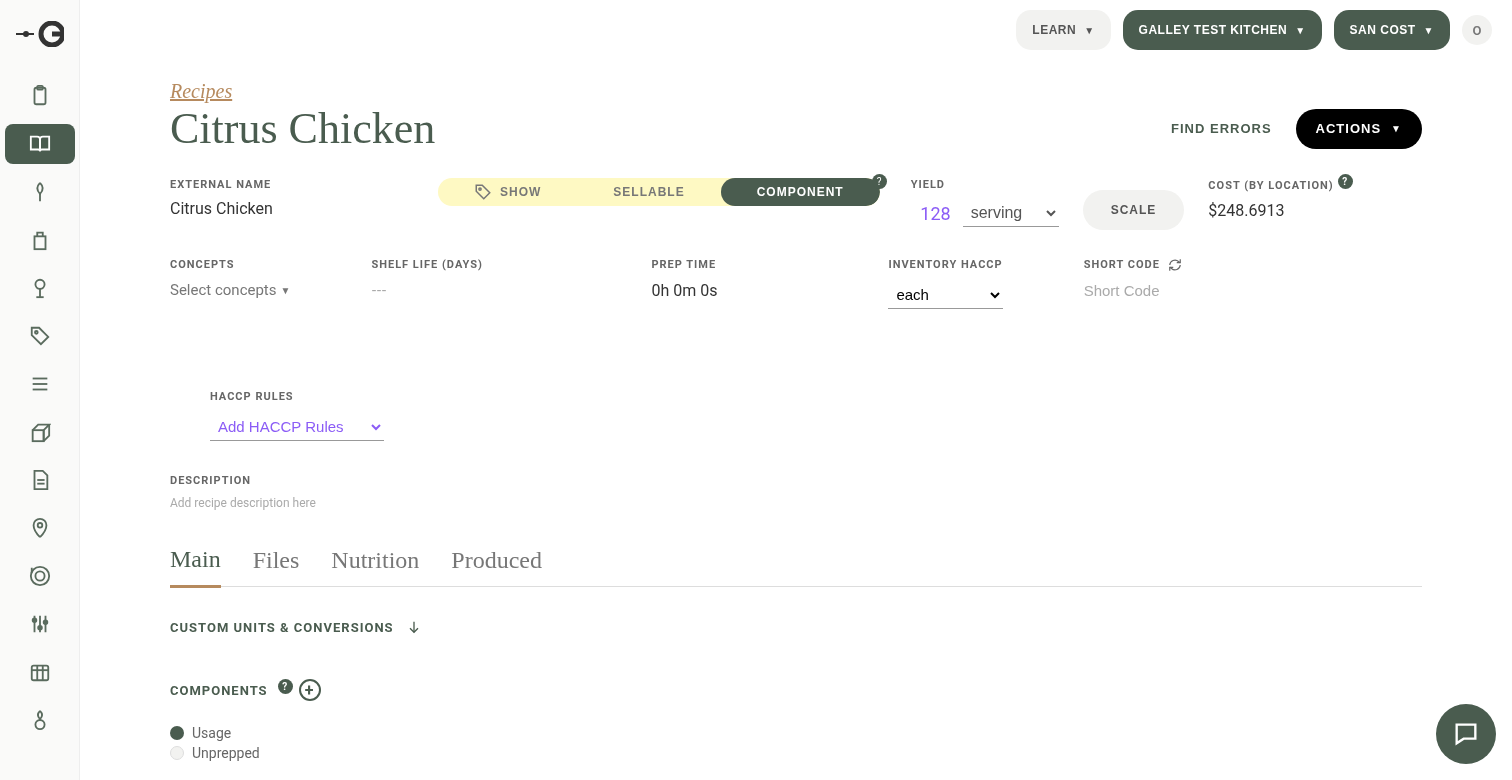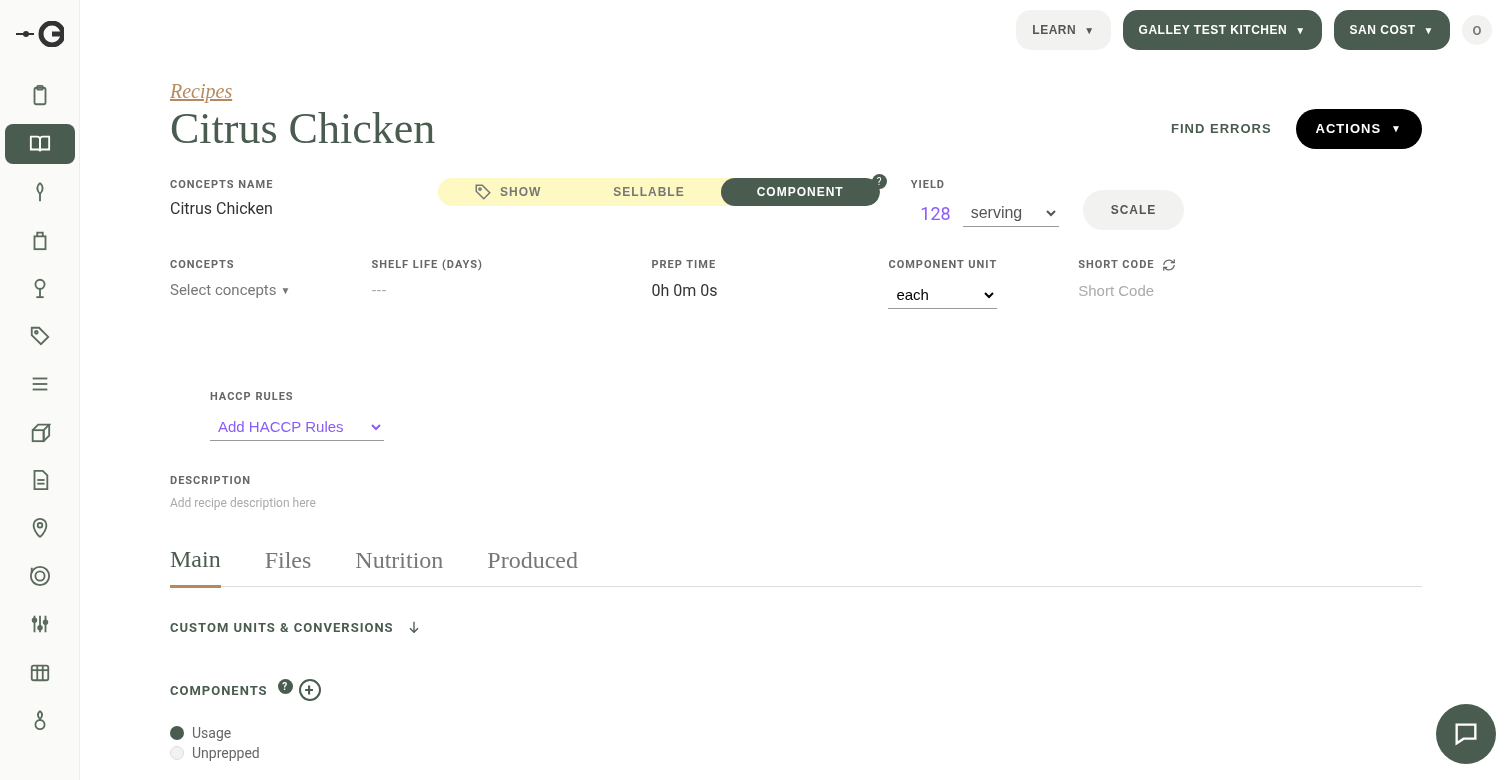--- a/index.html
+++ b/index.html
@@ -281,21 +281,21 @@
       background: transparent;
     }
     .desc-section { margin-bottom: 36px; }
     .desc-placeholder {
       color: #aaa;
       font-size: 12px;
       margin-top: 8px;
     }
     .tabs {
       display: flex;
-      gap: 44px;
+      gap: 32px;
       border-bottom: 1px solid #ddd;
       margin-bottom: 32px;
     }
     .tab {
       font-family: Georgia, serif;
       font-size: 24px;
       color: #777;
       padding-bottom: 12px;
       cursor: pointer;
       border: none;
@@ -519,21 +519,21 @@
         <button class="find-errors">FIND ERRORS</button>
         <button class="actions-btn">
             <span>ACTIONS</span>
             <span class="chev">▼</span>
           </button>
       </div>
     </div>
 
     <div class="info-row">
       <div class="info-group" style="width:188px">
-        <span class="info-label">CONCEPTS NAME</span>
+        <span class="info-label">EXTERNAL NAME</span>
         <span class="info-value">Citrus Chicken</span>
       </div>
 
       <div class="toggle-group">
         <button class="toggle-btn">
           <svg width="18" height="18" viewBox="0 0 24 24" fill="none" stroke="currentColor" stroke-width="2">
               <path d="M3 3 h8 l10 10 -8 8 -10 -10 z"></path>
               <circle cx="8" cy="8" r="1.5"></circle>
             </svg>
           <span>SHOW</span>
@@ -546,40 +546,44 @@
       <div class="yield-group">
         <span class="info-label">YIELD</span>
         <div class="yield-row">
           <span class="yield-val">128</span>
           <select class="unit-select"><option>serving</option></select>
         </div>
       </div>
 
       <button class="scale-btn" style="align-self:center;margin-top:12px">SCALE</button>
 
+      <div class="info-group cost-group">
+        <span class="info-label"><span>COST (BY LOCATION)</span><span class="help-badge">?</span></span>
+        <span class="info-value">$248.6913</span>
+      </div>
     </div>
 
     <div class="details-row">
       <div class="detail-group">
         <span class="info-label">CONCEPTS</span>
         <div class="concepts-select">
             <span>Select concepts</span>
             <span class="chev">▼</span>
           </div>
       </div>
       <div class="detail-group">
         <span class="info-label">SHELF LIFE (DAYS)</span>
         <input class="placeholder-input" placeholder="---" style="">
       </div>
       <div class="detail-group">
         <span class="info-label">PREP TIME</span>
         <span class="info-value">0h 0m 0s</span>
       </div>
       <div class="detail-group" style="margin-left:90px">
-        <span class="info-label">COMPONENT UNIT</span>
+        <span class="info-label">INVENTORY HACCP</span>
         <select class="unit-select2"><option>each</option></select>
       </div>
       <div class="detail-group">
         <span class="info-label"><span>SHORT CODE</span>
           <svg width="14" height="14" viewBox="0 0 24 24" fill="none" stroke="#666" stroke-width="2" style="vertical-align:middle;margin-left:4px">
               <path d="M21 2 v6 h-6"></path>
               <path d="M3 22 v-6 h6"></path>
               <path d="M3 12 a9 9 0 0 1 15 -6 L21 8"></path>
               <path d="M21 12 a9 9 0 0 1 -15 6 L3 16"></path>
             </svg>

